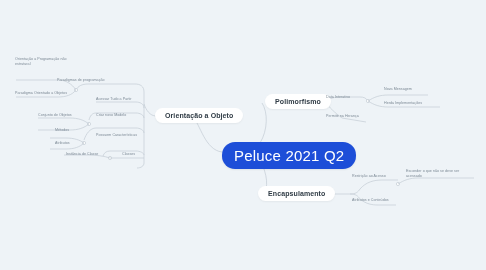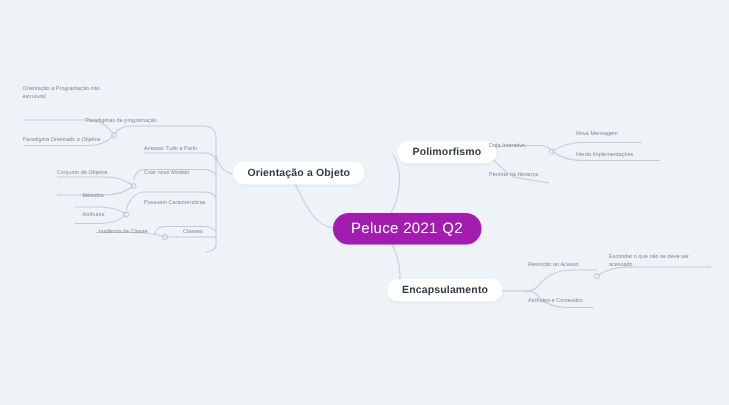--- a/index.html
+++ b/index.html
@@ -36,25 +36,25 @@
     fill: #ffffff;
     stroke: #c3ccd4;
     stroke-width: 0.7;
   }
   .node {
     position: absolute;
     white-space: nowrap;
   }
   
   .root {
-    background: #a21caf;
+    background: #1d4ed8;
     color: #ffffff;
     border-radius: 13px;
     padding: 5px 12px;
-    font-size: 10px;
+    font-size: 15px;
     letter-spacing: 0.2px;
     box-shadow: 0 1px 2px rgba(0,0,0,0.07);
   }
   
   .branch {
     background: #ffffff;
     color: #2f3b45;
     border-radius: 11px;
     padding: 4px 10px;
     font-size: 7px;

